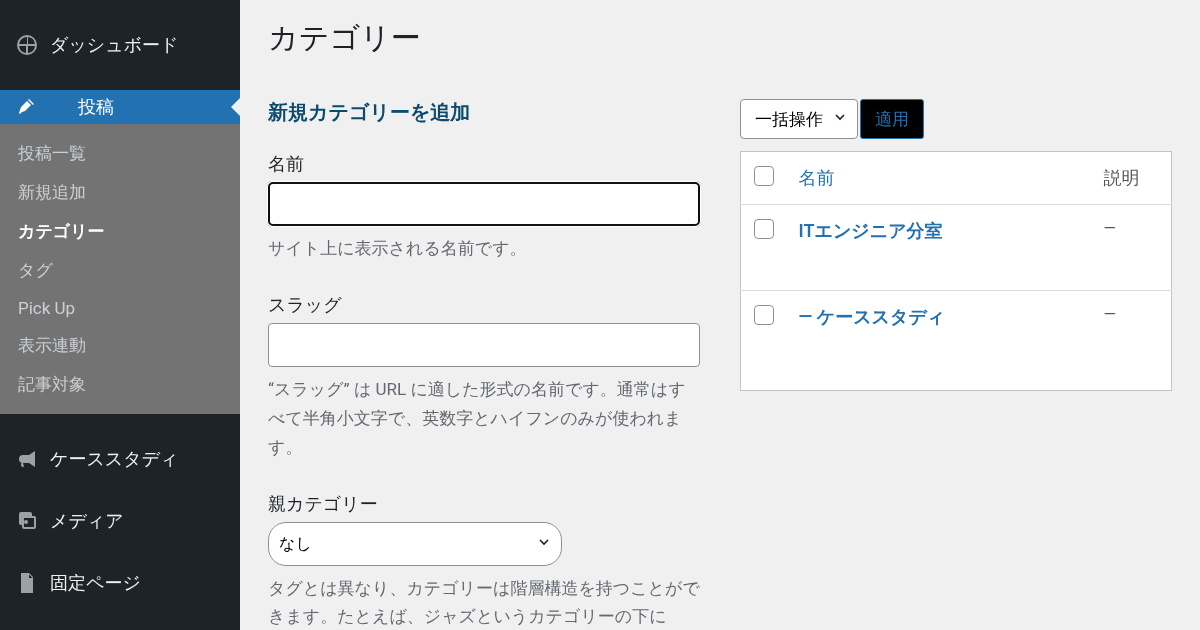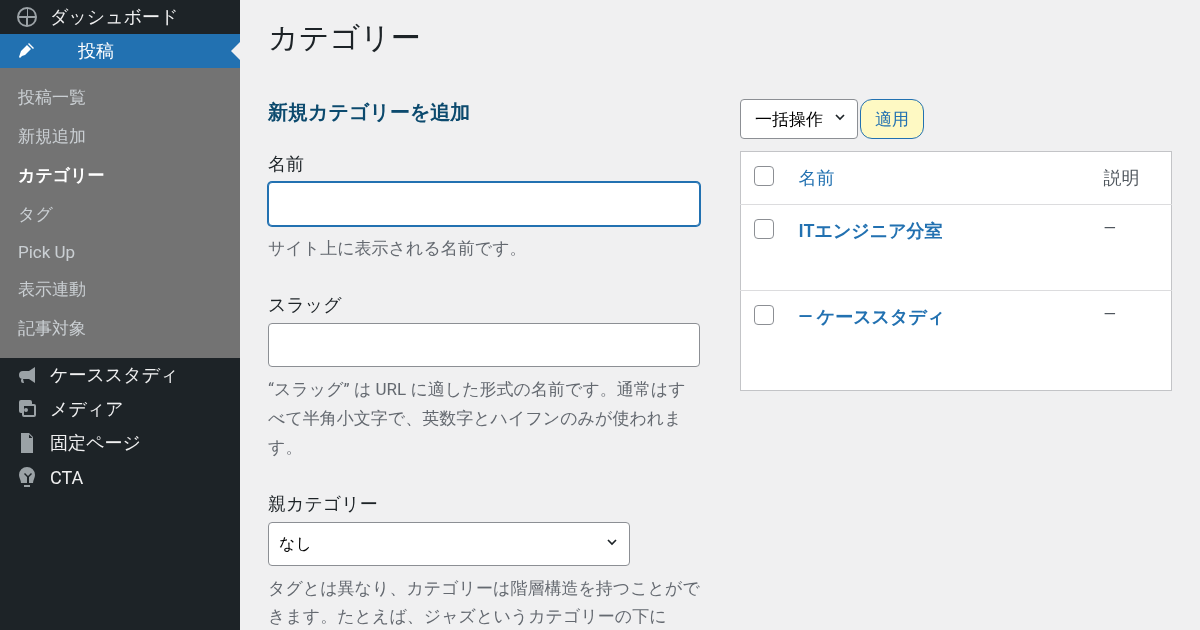--- a/index.html
+++ b/index.html
@@ -20,20 +20,21 @@
   flex-shrink: 0;
   font-size: 18px;
 }
 .menu-item {
   display: flex;
   align-items: center;
   padding: 4px 14px;
   color: #f0f0f1;
   cursor: pointer;
   position: relative;
+  margin-top: 28px;
 }
 .menu-item .icon {
   width: 26px;
   height: 26px;
   margin-right: 10px;
   display: flex;
   align-items: center;
   justify-content: center;
   color: rgba(240,246,252,0.6);
 }
@@ -97,24 +98,25 @@
   width: 100%;
   max-width: 480px;
   height: 44px;
   border: 1px solid #8c8f94;
   border-radius: 4px;
   background: #fff;
   font-size: 16px;
   padding: 0 10px;
 }
 .form-field select {
-  width: 362px;
+  width: 294px;
   appearance: none;
   background: #fff;
   padding-right: 30px;
+  border-radius: 18px;
 }
 .select-wrap { position: relative; display: inline-block; }
 .select-wrap .chev {
   position: absolute;
   right: 10px;
   top: 50%;
   transform: translateY(-50%);
   pointer-events: none;
   color: #1d2327;
 }
@@ -140,22 +142,22 @@
   position: absolute;
   right: 10px;
   top: 50%;
   transform: translateY(-50%);
   pointer-events: none;
   color: #1d2327;
 }
 .button {
   height: 40px;
   border: 1px solid #2271b1;
-  border-radius: 12px;
-  background: #fef9c3;
+  border-radius: 3px;
+  background: #000000;
   color: #2271b1;
   font-size: 17px;
   padding: 0 14px;
   cursor: pointer;
 }
 
 .wp-table {
   width: 100%;
   border-collapse: collapse;
   background: #fff;

